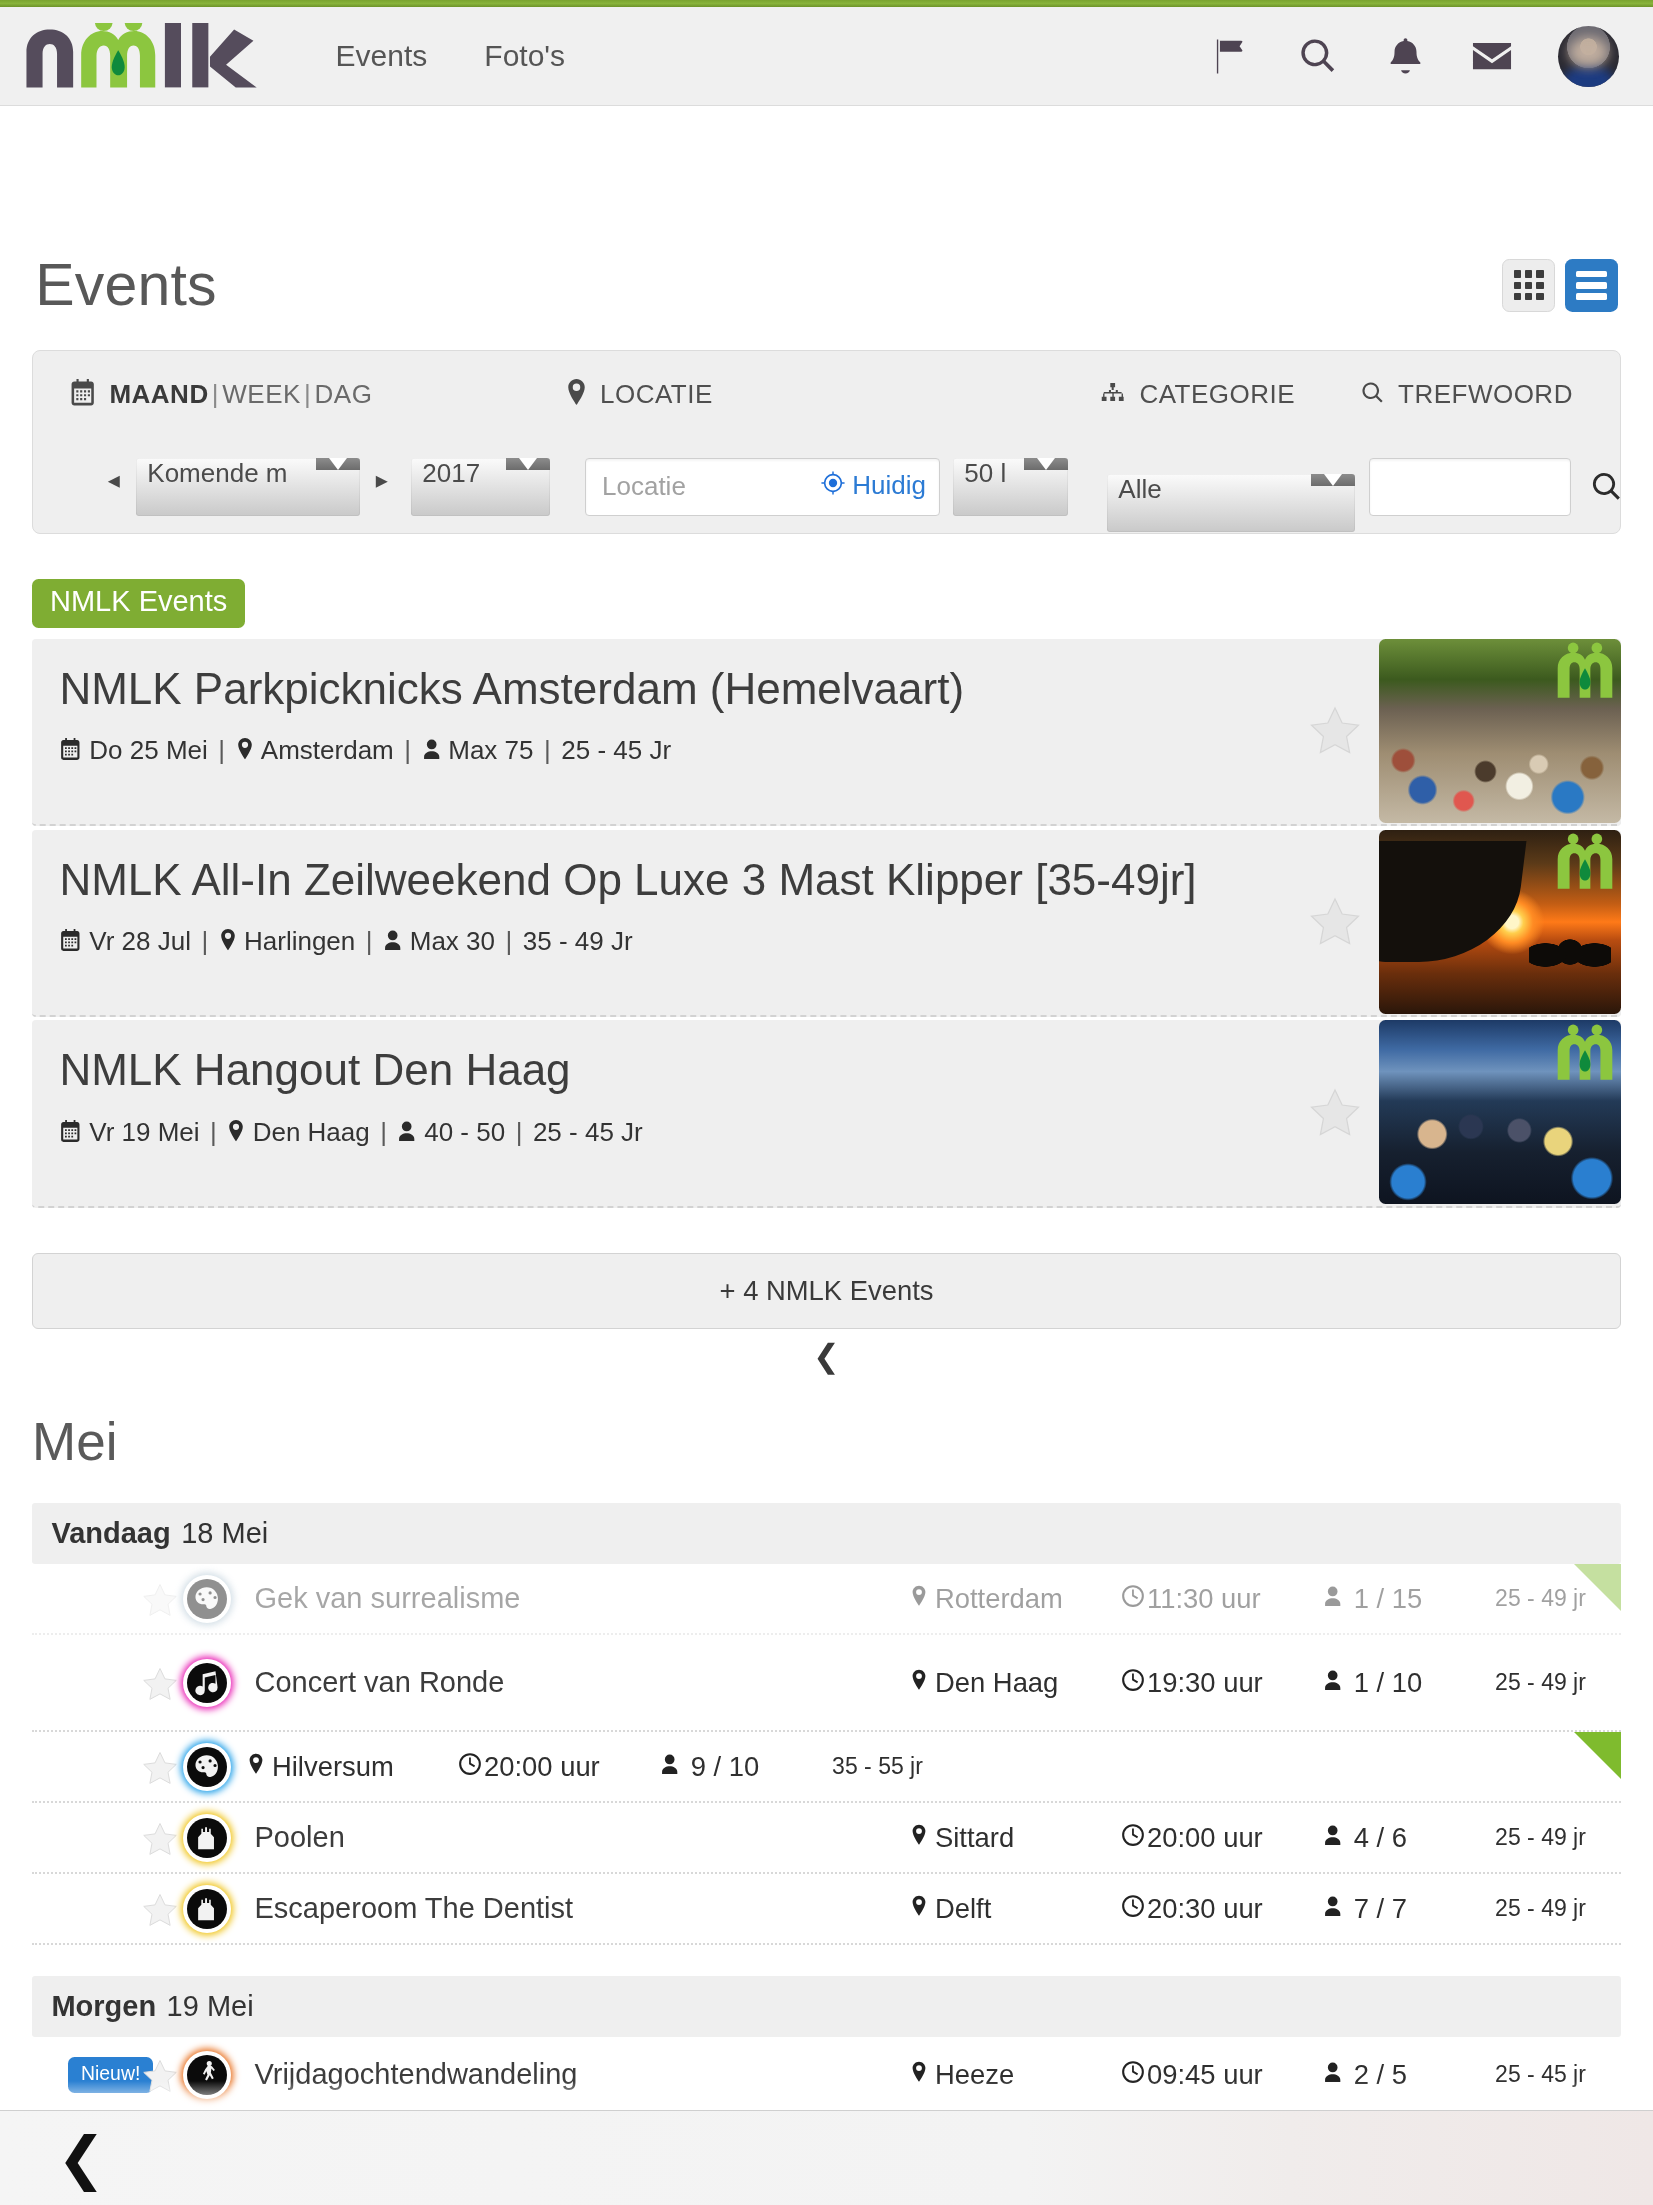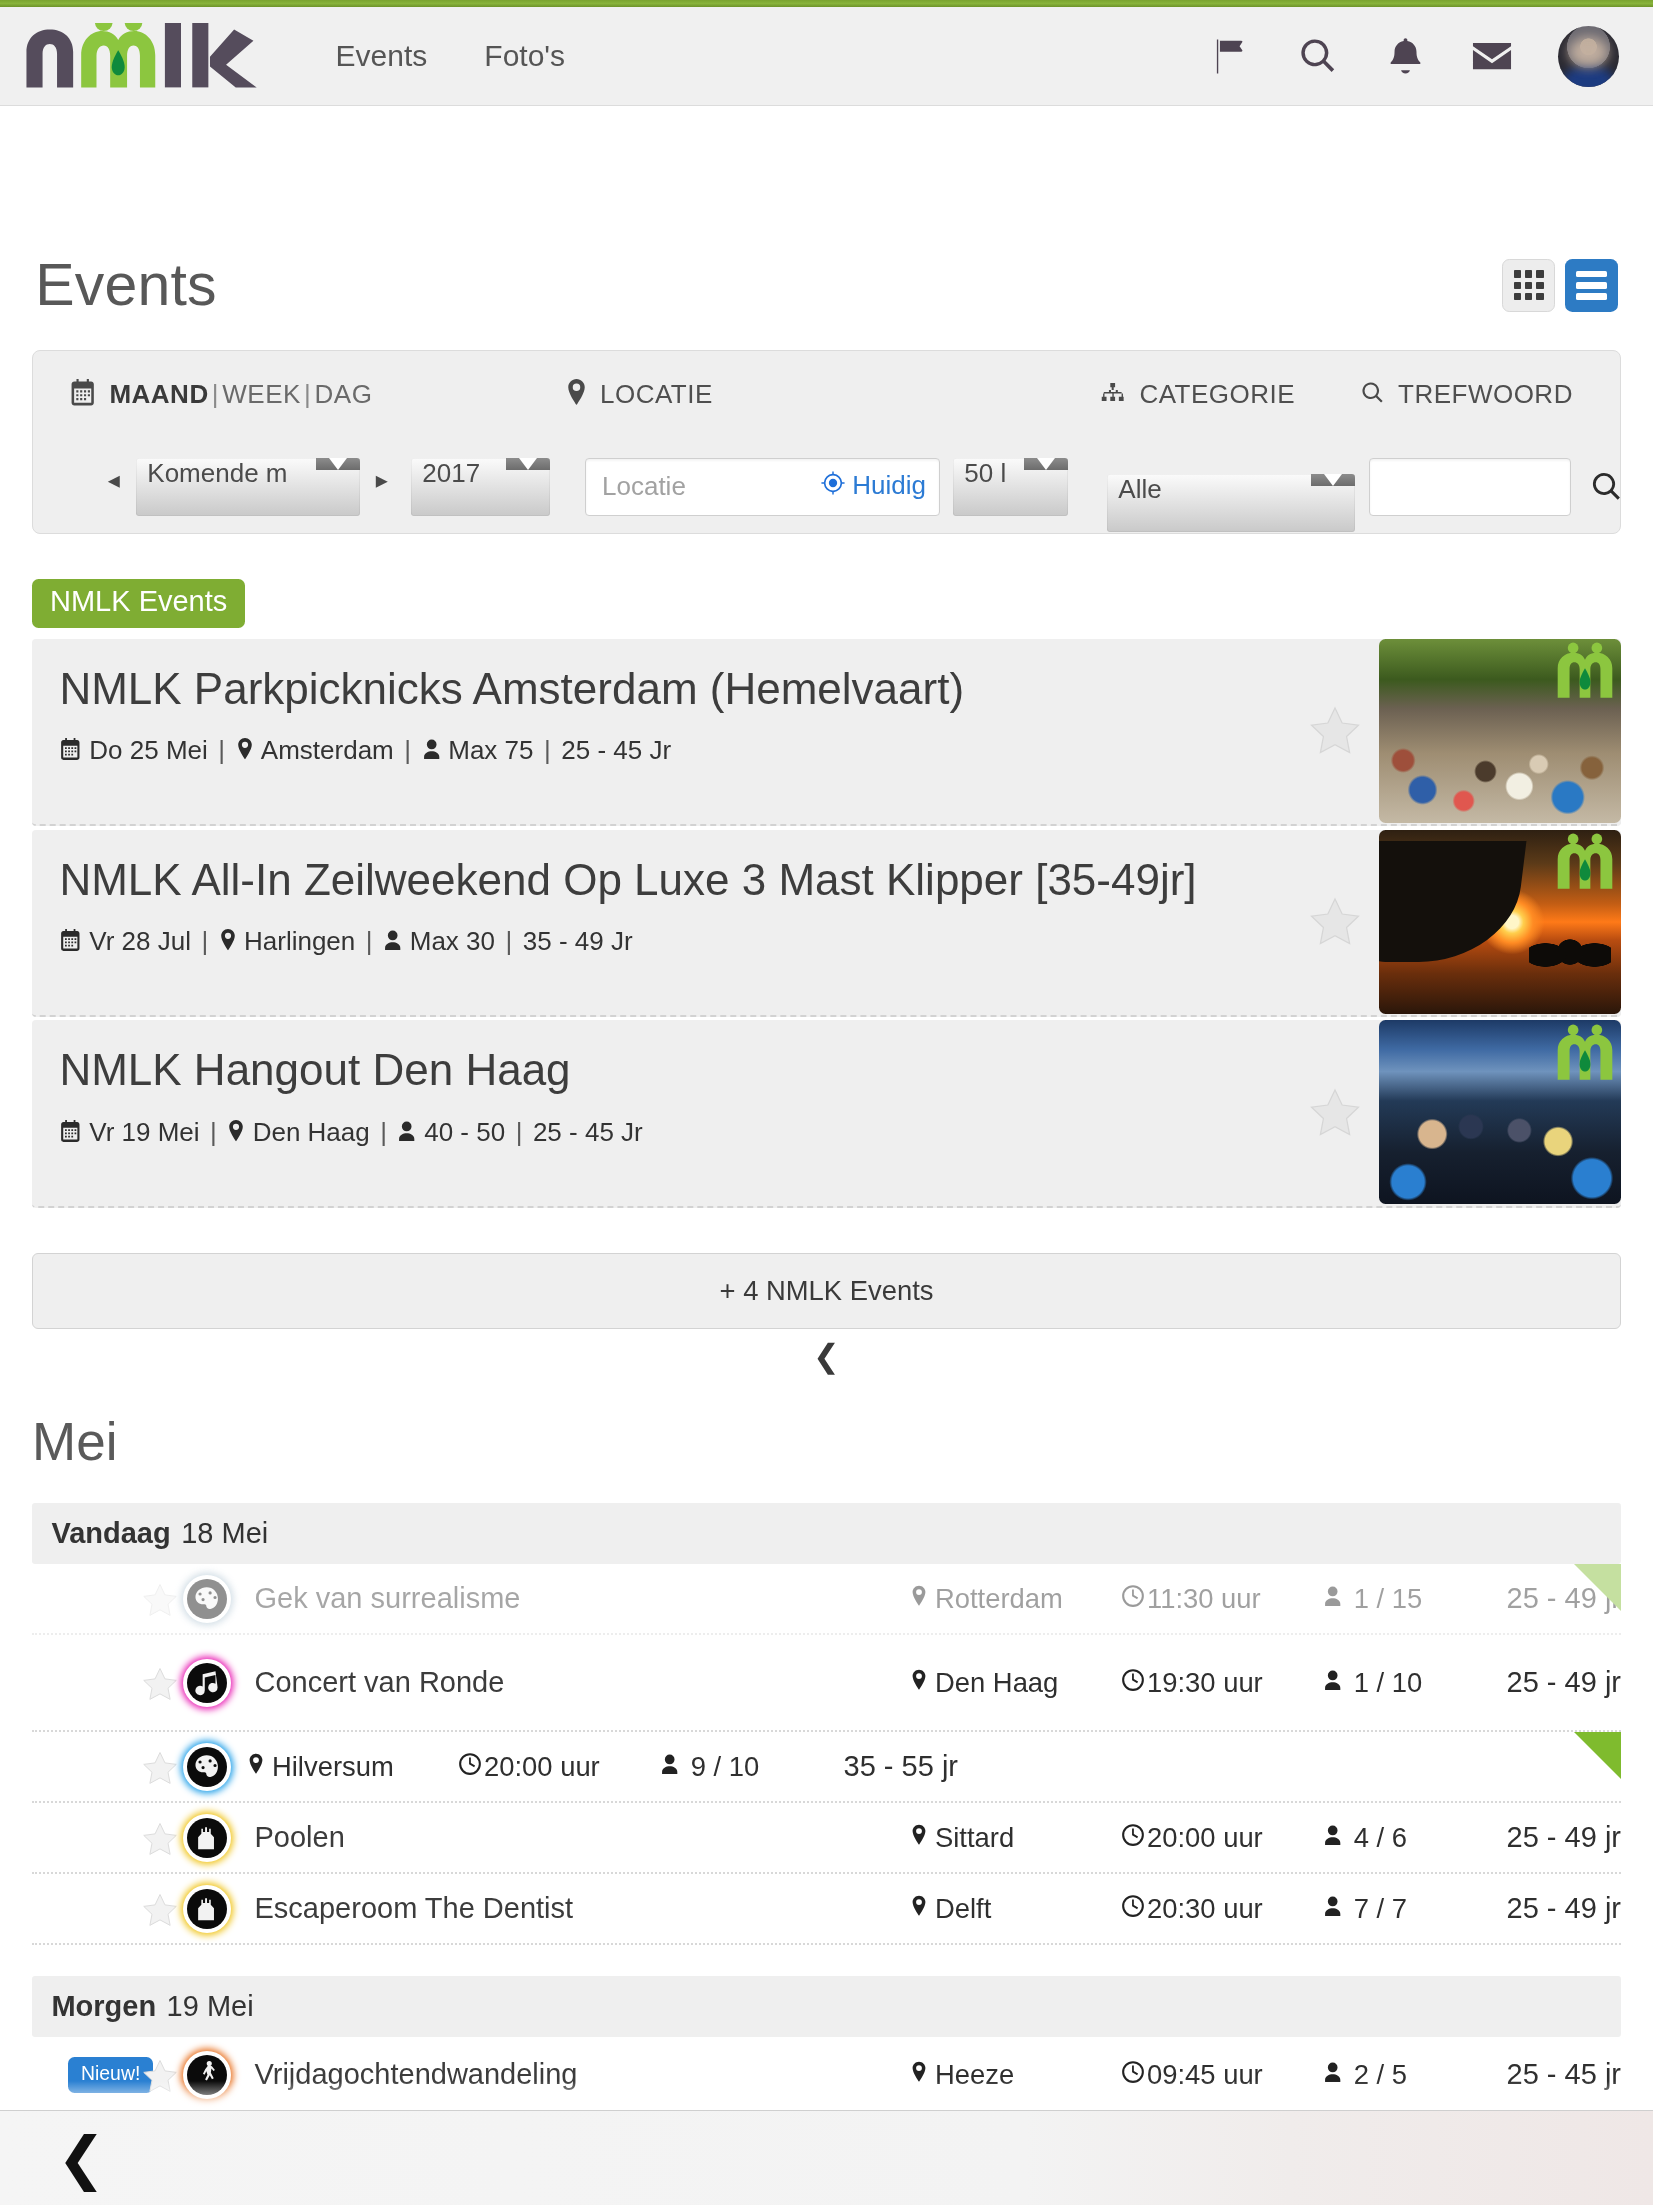--- a/index.html
+++ b/index.html
@@ -264,21 +264,21 @@
     box-shadow: 0 0 7.3px 2.4px var(--ring);
   }
   .cat-glyph { width: 27.4px; height: 27.4px; fill: #f2f2f2; position:relative; z-index:2; }
   .ev-name { flex: 1; font-size: 29px; color:#3c3c3c; padding-left: 6.5px; white-space:nowrap; }
   .ev-loc { width: 210px; font-size: 27.4px; color:#2f2f2f; display:flex; align-items:center; gap:8px; }
   .ev-loc svg { fill:#222; }
   .ev-time { width: 202px; font-size: 27.4px; color:#2f2f2f; display:flex; align-items:flex-start; gap:2px; }
   .ev-time svg { fill:#222; }
   .ev-seats { width: 137px; font-size: 27.4px; color:#2f2f2f; display:flex; align-items:center; gap:11.3px; }
   .ev-seats svg { fill:#222; }
-  .ev-age { width: 161px; font-size: 29px; color:#2f2f2f; text-align:right; }
+  .ev-age { width: 161px; font-size: 23px; color:#2f2f2f; text-align:center; }
   .corner-flag {
     position:absolute; right:0; top:0; width:0; height:0;
     border-top: 47px solid #7fbb2e; border-left: 47px solid transparent;
   }
 
   
   .bottombar {
     position:absolute; left:0; bottom:0; width:1653px; height: 95px;
     background: linear-gradient(to right,#f5f5f5 0%, #f3f3f3 62%, #f0eceb 78%, #efe7e6 100%);
     border-top: 1.6px solid #cfcfcf;

